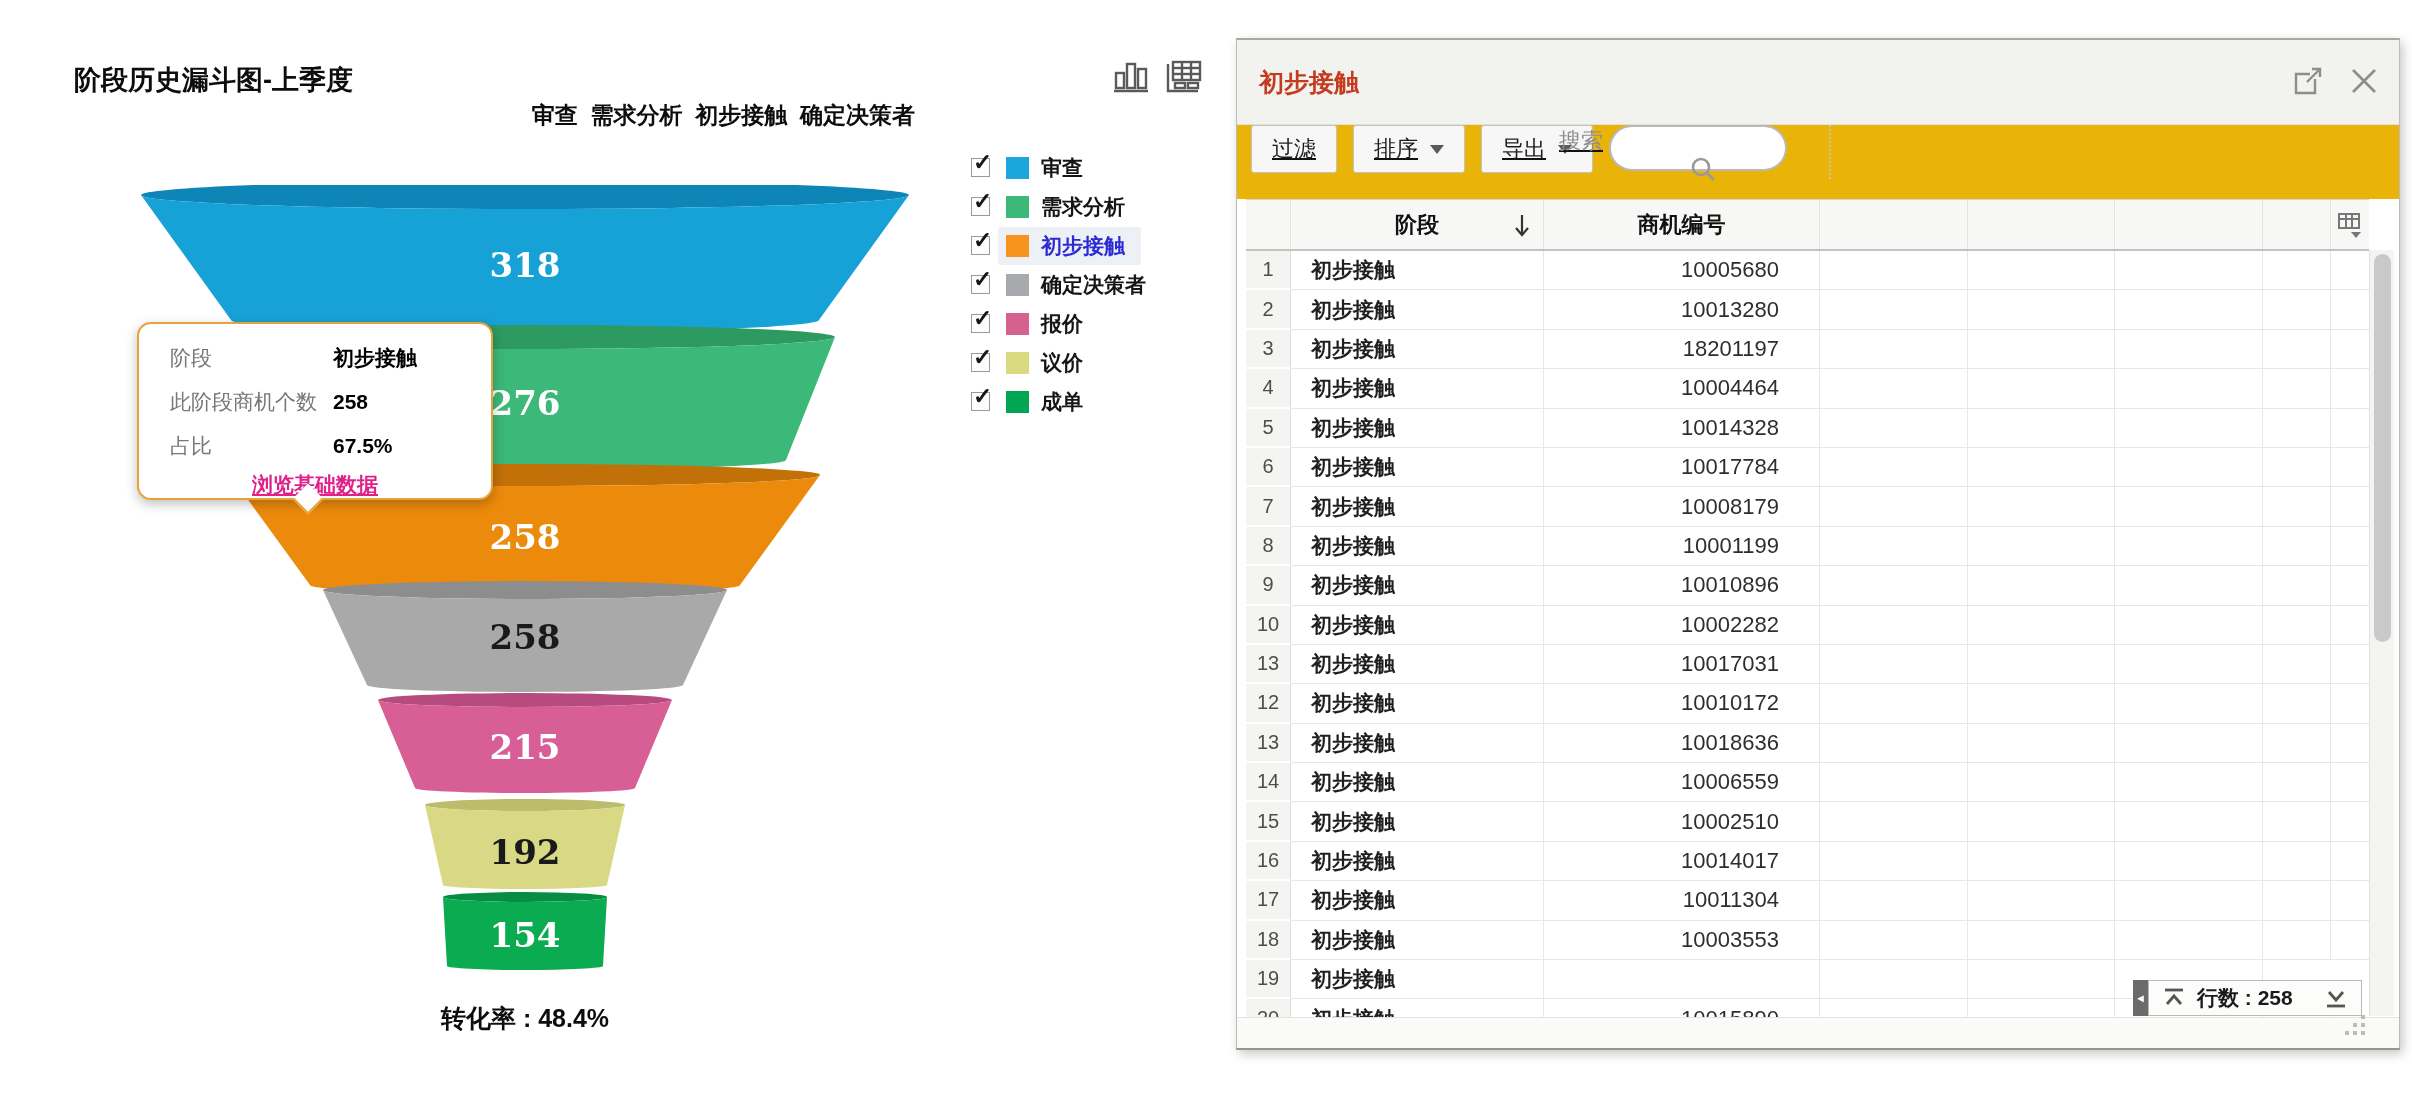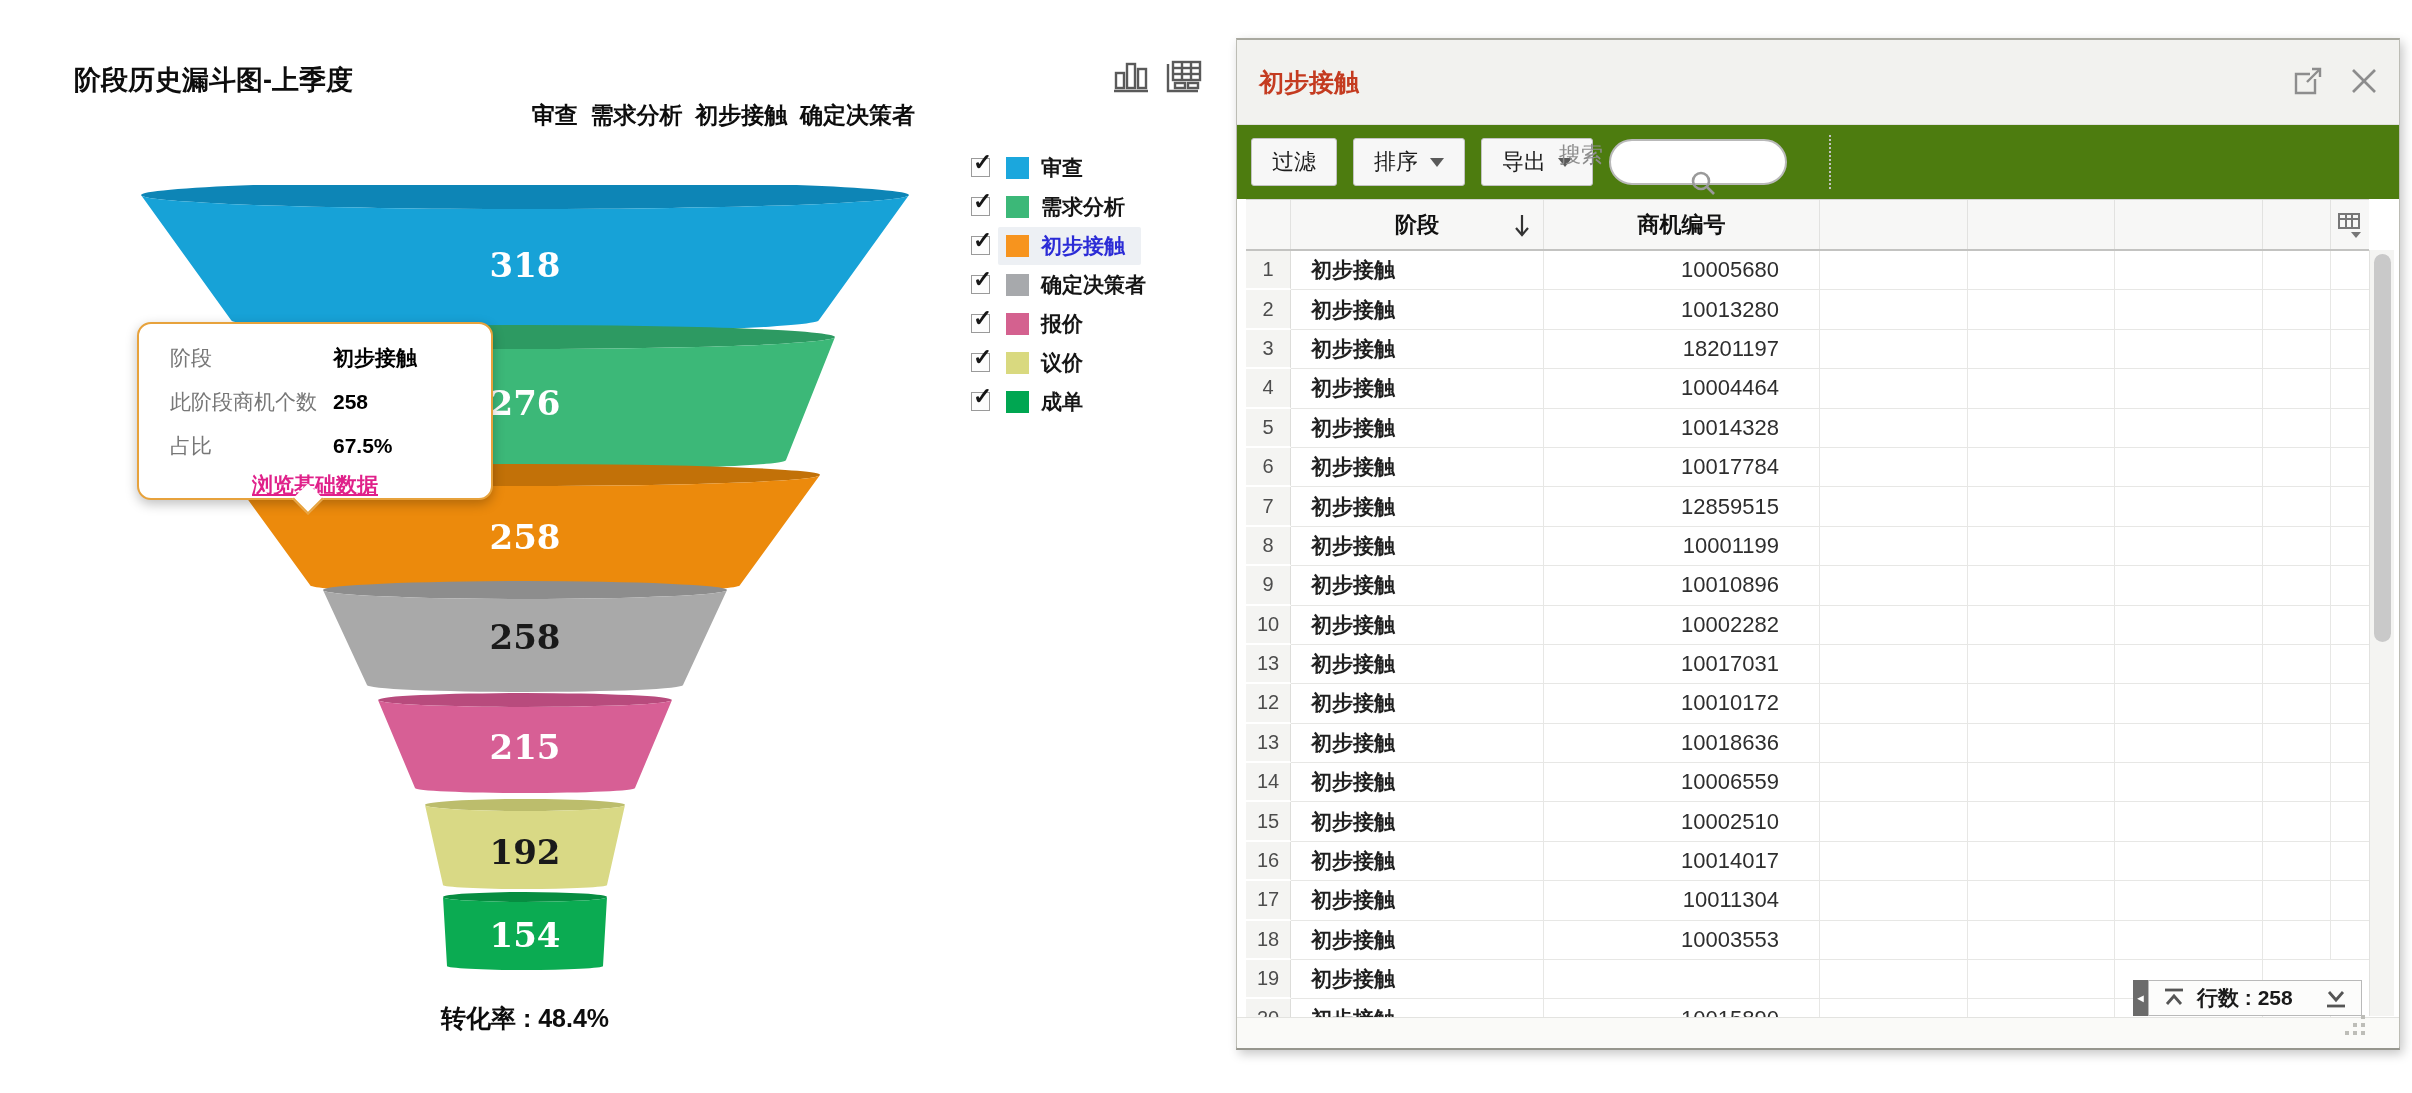--- a/index.html
+++ b/index.html
@@ -38,21 +38,21 @@
   .tt-arrow{position:absolute;bottom:-12px;left:158px;width:20px;height:20px;background:#fff;
             border-right:2px solid #e7a23c;border-bottom:2px solid #e7a23c;transform:rotate(45deg);}
   
   .dialog{position:absolute;left:1236px;top:38px;width:1164px;height:1012px;background:#fff;
           border:1px solid #bdbdb5;border-top:2px solid #a9a9a0;border-bottom:4px solid #96968e;
           box-shadow:3px 4px 10px rgba(0,0,0,.22);box-sizing:border-box;}
   .dlg-header{position:relative;height:84px;background:#f2f2ef;border-bottom:1px solid #e0e0dc;}
   .dlg-title{position:absolute;left:22px;top:0;line-height:84px;font-size:25px;font-weight:bold;color:#c43b20;}
   .dlg-hicons{position:absolute;right:18px;top:24px;display:flex;gap:22px;}
   .dlg-hicons span{cursor:pointer;display:inline-flex;}
-  .dlg-toolbar{height:74px;display:flex;align-items:center;padding-left:14px;gap:16px;background:#4d7c0f;}
+  .dlg-toolbar{height:74px;display:flex;padding-left:14px;gap:16px;background:#eab308;text-decoration:underline;}
   .tb-btn{height:48px;border:1px solid #c3c3c3;background:#f7f7f7;border-radius:3px;font-size:22px;
           color:#1c1c1c;padding:0 20px;display:flex;align-items:center;gap:12px;cursor:pointer;
           font-family:inherit;}
   .caret{width:0;height:0;border-left:7px solid transparent;border-right:7px solid transparent;
          border-top:9px solid #5a5a5a;}
   .search-pill{width:178px;height:46px;border:2px solid #b9b9b9;border-radius:26px;display:flex;
                align-items:center;padding:0 14px 0 24px;box-sizing:border-box;background:#fff;flex-direction:column;}
   .search-pill input{border:none;outline:none;flex:1;min-width:0;font-size:22px;background:transparent;
                      font-family:inherit;color:#333;}
   .search-pill input::placeholder{color:#8d8d8d;}
@@ -361,21 +361,21 @@
             <span class="c-id">10017784</span>
             <span></span>
             <span></span>
             <span></span>
             <span></span>
             <span class="c-last"></span>
           </div>
           <div class="trow tgrid">
             <span class="c-num">7</span>
             <span class="c-stage">初步接触</span>
-            <span class="c-id">12859515</span>
+            <span class="c-id">10008179</span>
             <span></span>
             <span></span>
             <span></span>
             <span></span>
             <span class="c-last"></span>
           </div>
           <div class="trow tgrid">
             <span class="c-num">8</span>
             <span class="c-stage">初步接触</span>
             <span class="c-id">10001199</span>

